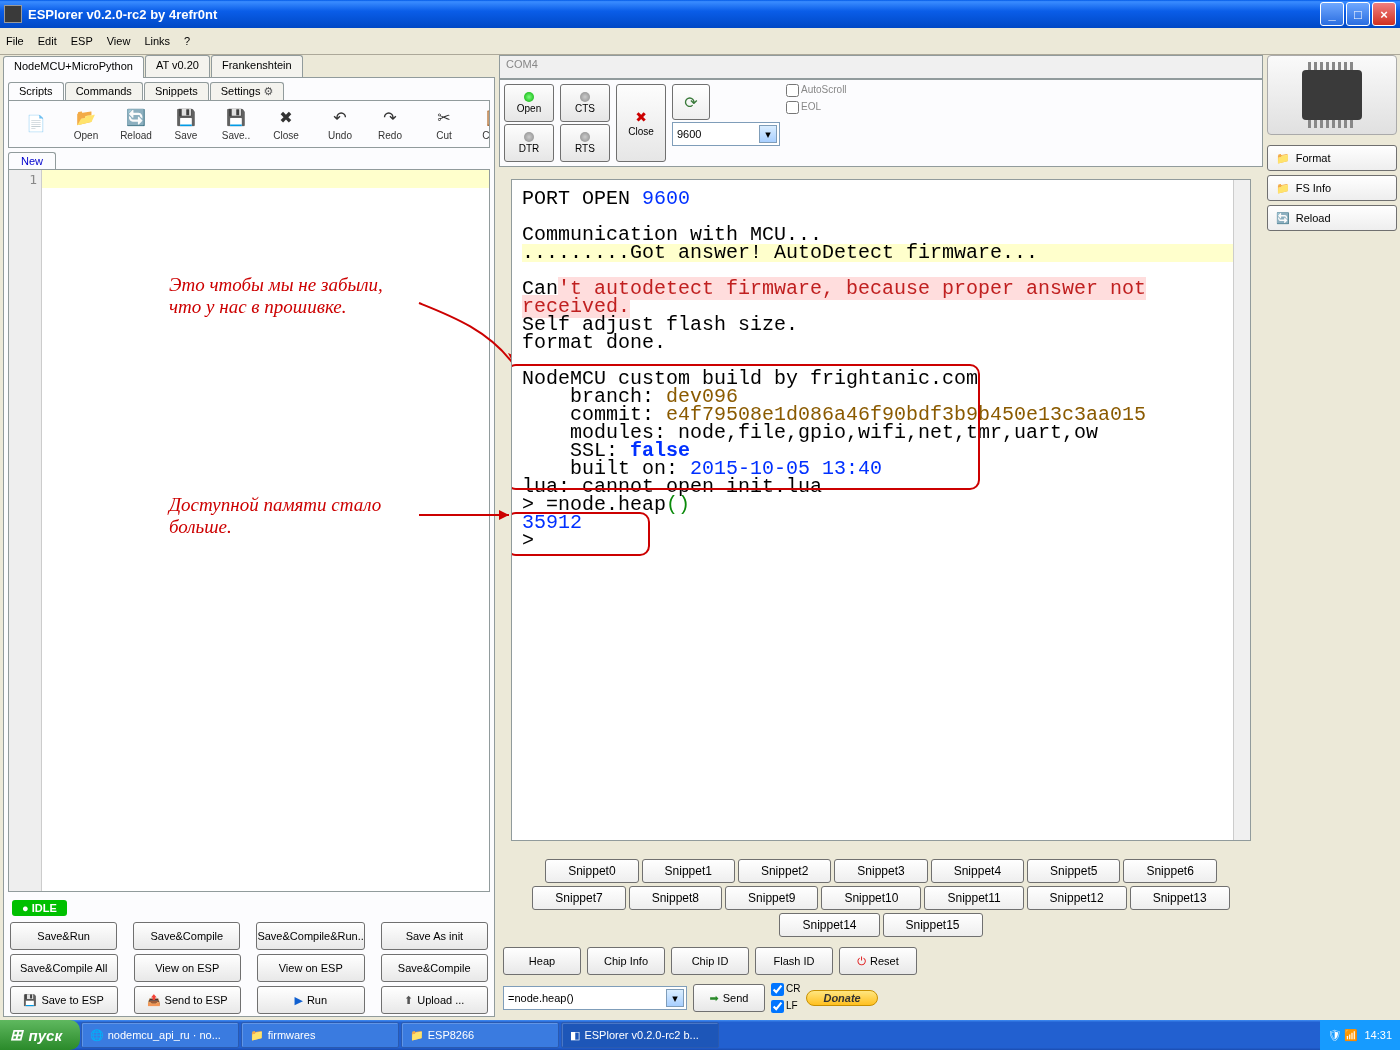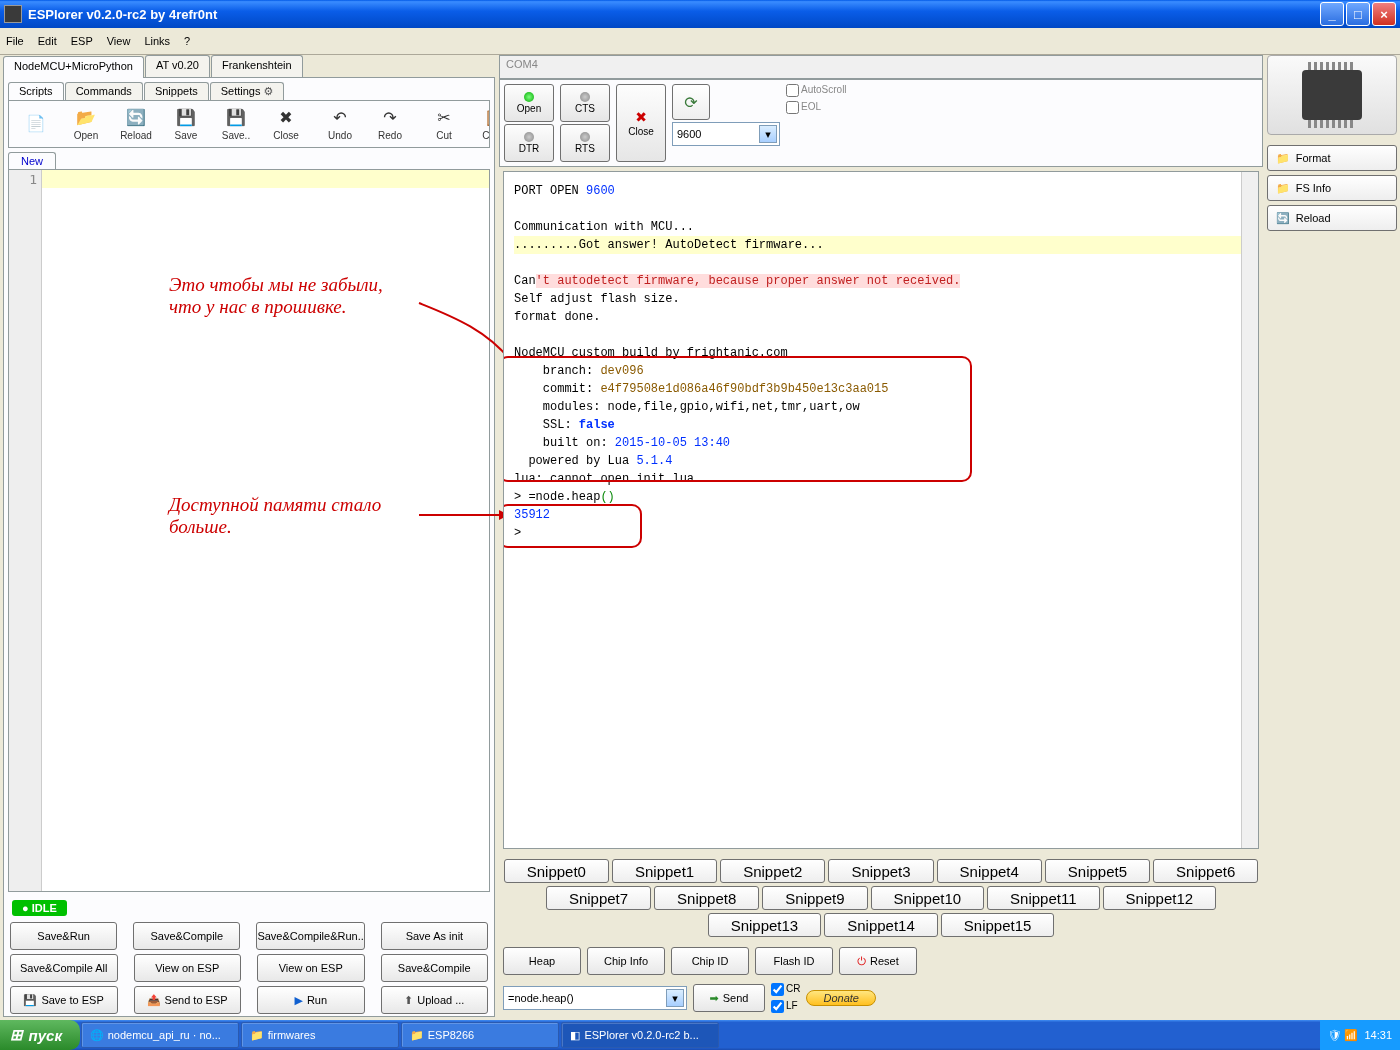--- a/index.html
+++ b/index.html
@@ -41,27 +41,27 @@
 .ctlrow{display:flex;padding:4px;gap:6px;align-items:flex-start}
 .dualbtn{display:flex;flex-direction:column;gap:2px}
 .sqbtn{width:48px;height:36px;border:1px solid #707070;border-radius:3px;background:linear-gradient(#fdfdfd,#e6e6e6);display:flex;flex-direction:column;align-items:center;justify-content:center;font-size:10px;gap:1px}
 .sqbtn.tall{height:76px}
 .led-g{width:10px;height:10px;background:radial-gradient(#7fff7f,#0a0);border-radius:50%}
 .led-gr{width:10px;height:10px;background:radial-gradient(#ccc,#888);border-radius:50%}
 .refresh{width:36px;height:34px;border:1px solid #707070;border-radius:3px;background:linear-gradient(#fff,#eee);display:flex;align-items:center;justify-content:center;font-size:16px;color:#3a7a3a}
 .chkcol{display:flex;flex-direction:column;gap:4px;font-size:10px;color:#888}
 .sel{height:22px;border:1px solid #7f9db9;background:#fff;padding:0 18px 0 4px;display:flex;align-items:center;position:relative;width:84px}
 .sel::after{content:"▾";position:absolute;right:2px;top:2px;bottom:2px;width:16px;background:linear-gradient(#dbeeff,#a8cfff);border:1px solid #7f9db9;display:flex;align-items:center;justify-content:center}
-.term{flex:1;border:1px solid #919b9c;background:#fff;margin:4px;padding:10px;font-family:Consolas,"Courier New",monospace;font-size:12px;line-height:18px;position:relative;overflow:hidden;min-height:0}
+.term{flex:1;border:1px solid #919b9c;background:#fff;margin:12px;padding:10px;font-family:Consolas,"Courier New",monospace;font-size:20px;line-height:18px;position:relative;overflow:hidden;min-height:0}
 .term-scroll{position:absolute;right:0;top:0;bottom:0;width:16px;background:#f0f0f0;border-left:1px solid #ccc}
 .ann{position:absolute;color:#c00;font-style:italic;font-family:Georgia,serif;font-size:19px}
 .snips{display:flex;flex-wrap:wrap;gap:3px;padding:6px 2px;justify-content:center}
-.snip{height:22px;padding:0 22px;border:1px solid #707070;border-radius:3px;background:linear-gradient(#fff,#eee);font-size:15px;display:flex;align-items:center}
+.snip{height:22px;padding:0 22px;border:1px solid #707070;border-radius:3px;background:linear-gradient(#fff,#eee);font-size:12px;display:flex;align-items:center}
 .lowrow{display:flex;gap:6px;padding:4px;align-items:center}
-.donate{background:linear-gradient(#ffe680,#ffc020);border:1px solid #c89000;border-radius:12px;padding:1px 16px;font-weight:normal;font-style:italic;color:#333}
+.donate{background:linear-gradient(#ffe680,#ffc020);border:1px solid #c89000;border-radius:12px;padding:1px 16px;font-weight:bold;font-style:italic;color:#333}
 .rightbtn{height:24px;border:1px solid #707070;border-radius:3px;background:linear-gradient(#fff,#eee);display:flex;align-items:center;padding:0 8px;gap:6px;margin:2px 0;font-size:11px}
 .chip{width:60px;height:50px;background:#3a3a3a;margin:6px auto;border-radius:4px;position:relative}
 .chip::before,.chip::after{content:"";position:absolute;background:repeating-linear-gradient(90deg,#888 0 3px,transparent 3px 6px);height:8px;left:6px;right:6px}
 .chip::before{top:-8px}.chip::after{bottom:-8px}
 .chipwrap{border:1px solid #aaa;border-radius:4px;padding:8px;background:linear-gradient(#fafafa,#e0e0e0);margin-bottom:8px}
 .taskbar{position:absolute;left:0;right:0;bottom:0;height:30px;background:linear-gradient(to bottom,#3f8cf3 0%,#2260d0 8%,#2260d0 92%,#1a4cb0 100%);display:flex;align-items:center;color:#fff;font-size:11px}
 .start{height:30px;background:linear-gradient(to bottom,#5fb85f,#2a8a2a);padding:0 18px 0 10px;display:flex;align-items:center;font-weight:bold;font-style:italic;font-size:15px;border-radius:0 10px 10px 0;gap:6px}
 .tbitem{height:24px;background:#3a7be0;border:1px solid #2a5ab0;margin:0 1px;padding:0 8px;display:flex;align-items:center;gap:4px;border-radius:2px;min-width:140px;box-shadow:inset 1px 1px 0 rgba(255,255,255,.2)}
 .tbitem.act{background:#1d56b8}
 .tray{margin-left:auto;height:30px;background:#169bff;padding:0 8px;display:flex;align-items:center;gap:6px;font-size:11px}
@@ -258,21 +258,20 @@
       <div><span>Can</span><span class="hl-r">'t autodetect firmware, because proper answer not received.</span></div>
       <div>Self adjust flash size.</div>
       <div>format done.</div>
       <div>&nbsp;</div>
       <div>NodeMCU custom build by frightanic.com</div>
       <div><span>&nbsp;&nbsp;&nbsp;&nbsp;branch:</span><span class="t-brown"> dev096</span></div>
       <div><span>&nbsp;&nbsp;&nbsp;&nbsp;commit:</span><span class="t-brown"> e4f79508e1d086a46f90bdf3b9b450e13c3aa015</span></div>
       <div>&nbsp;&nbsp;&nbsp;&nbsp;modules: node,file,gpio,wifi,net,tmr,uart,ow</div>
       <div><span>&nbsp;&nbsp;&nbsp;&nbsp;SSL: </span><b class="t-blue">false</b></div>
       <div><span>&nbsp;&nbsp;&nbsp;&nbsp;built on:</span><span class="t-blue"> 2015-10-05 13:40</span></div>
-      <div><span>&nbsp;&nbsp;powered by Lua</span><span class="t-blue"> 5.1.4</span></div>
       <div>lua: cannot open init.lua</div>
       <div><span>&gt; </span><span>=node.heap</span><span class="t-green">()</span></div>
       <div class="t-blue">35912</div>
       <div>&gt;</div>
 
       <div class="redbox" style="left:-6px;top:184px;width:470px;height:122px"></div>
       <div class="redbox" style="left:-6px;top:332px;width:140px;height:40px"></div>
       <div class="term-scroll"></div>
     </div>
 

